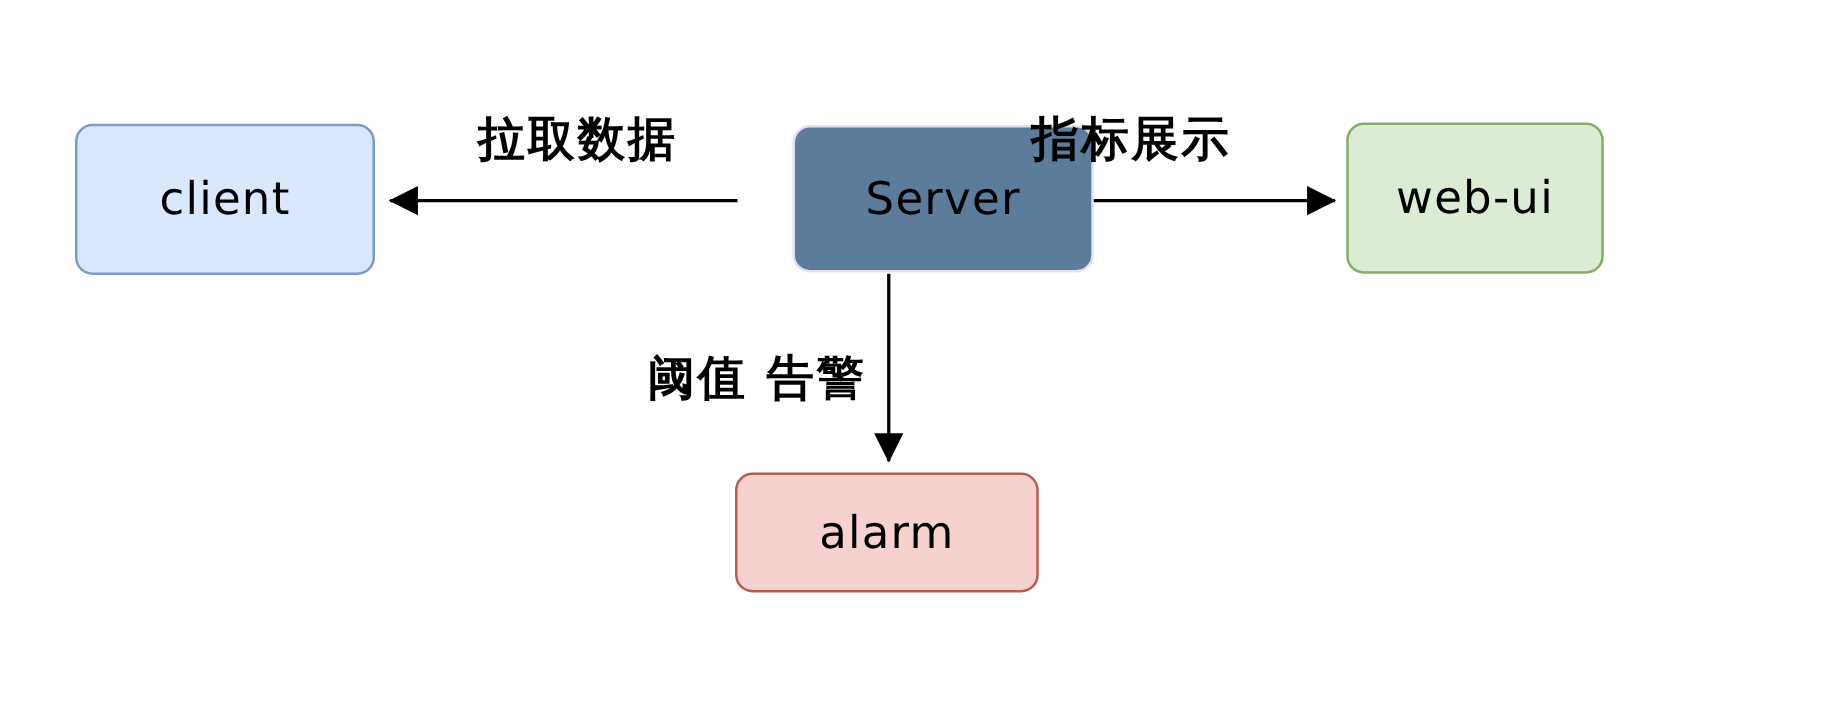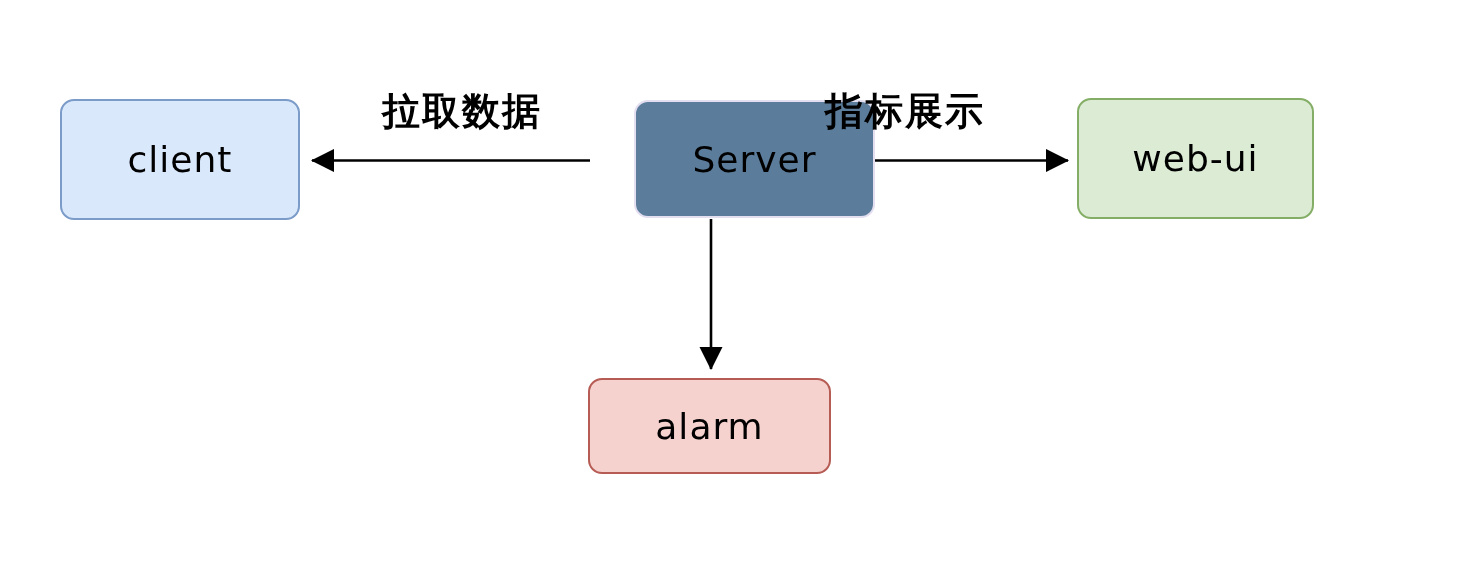--- a/index.html
+++ b/index.html
@@ -32,21 +32,21 @@
     display: flex;
     align-items: center;
     justify-content: center;
     font-size: 36px;
     color: #000000;
     letter-spacing: 1px;
     text-align: center;
   }
   #node-client { left: 60px;  top: 99px;  width: 240px; height: 121px; }
   #node-server { left: 590px; top: 100px; width: 241px; height: 118px; margin-left: 44px; }
-  #node-webui  { left: 1077px;top: 98px;  width: 237px; height: 121px; }
+  #node-webui  { left: 1077px;top: 98px;  width: 206px; height: 121px; }
   #node-alarm  { left: 588px; top: 378px; width: 243px; height: 96px; }
   .edge-label {
     position: absolute;
     font-size: 38px;
     font-weight: 600;
     color: #000000;
     letter-spacing: 2px;
     white-space: nowrap;
     line-height: 1;
   }
@@ -83,14 +83,15 @@
   </div>
 
   <div class="node" id="node-alarm" style="background-color: rgb(246, 210, 206); border-color: rgb(182, 92, 85);">
     <span>alarm</span>
   </div>
 
   <div class="edge-label" id="edge-label-pull">拉取数据</div>
 
   <div class="edge-label" id="edge-label-metrics">指标展示</div>
 
+  <div class="edge-label" id="edge-label-threshold">阈值 告警</div>
 
 </div>
 
 </body></html>

